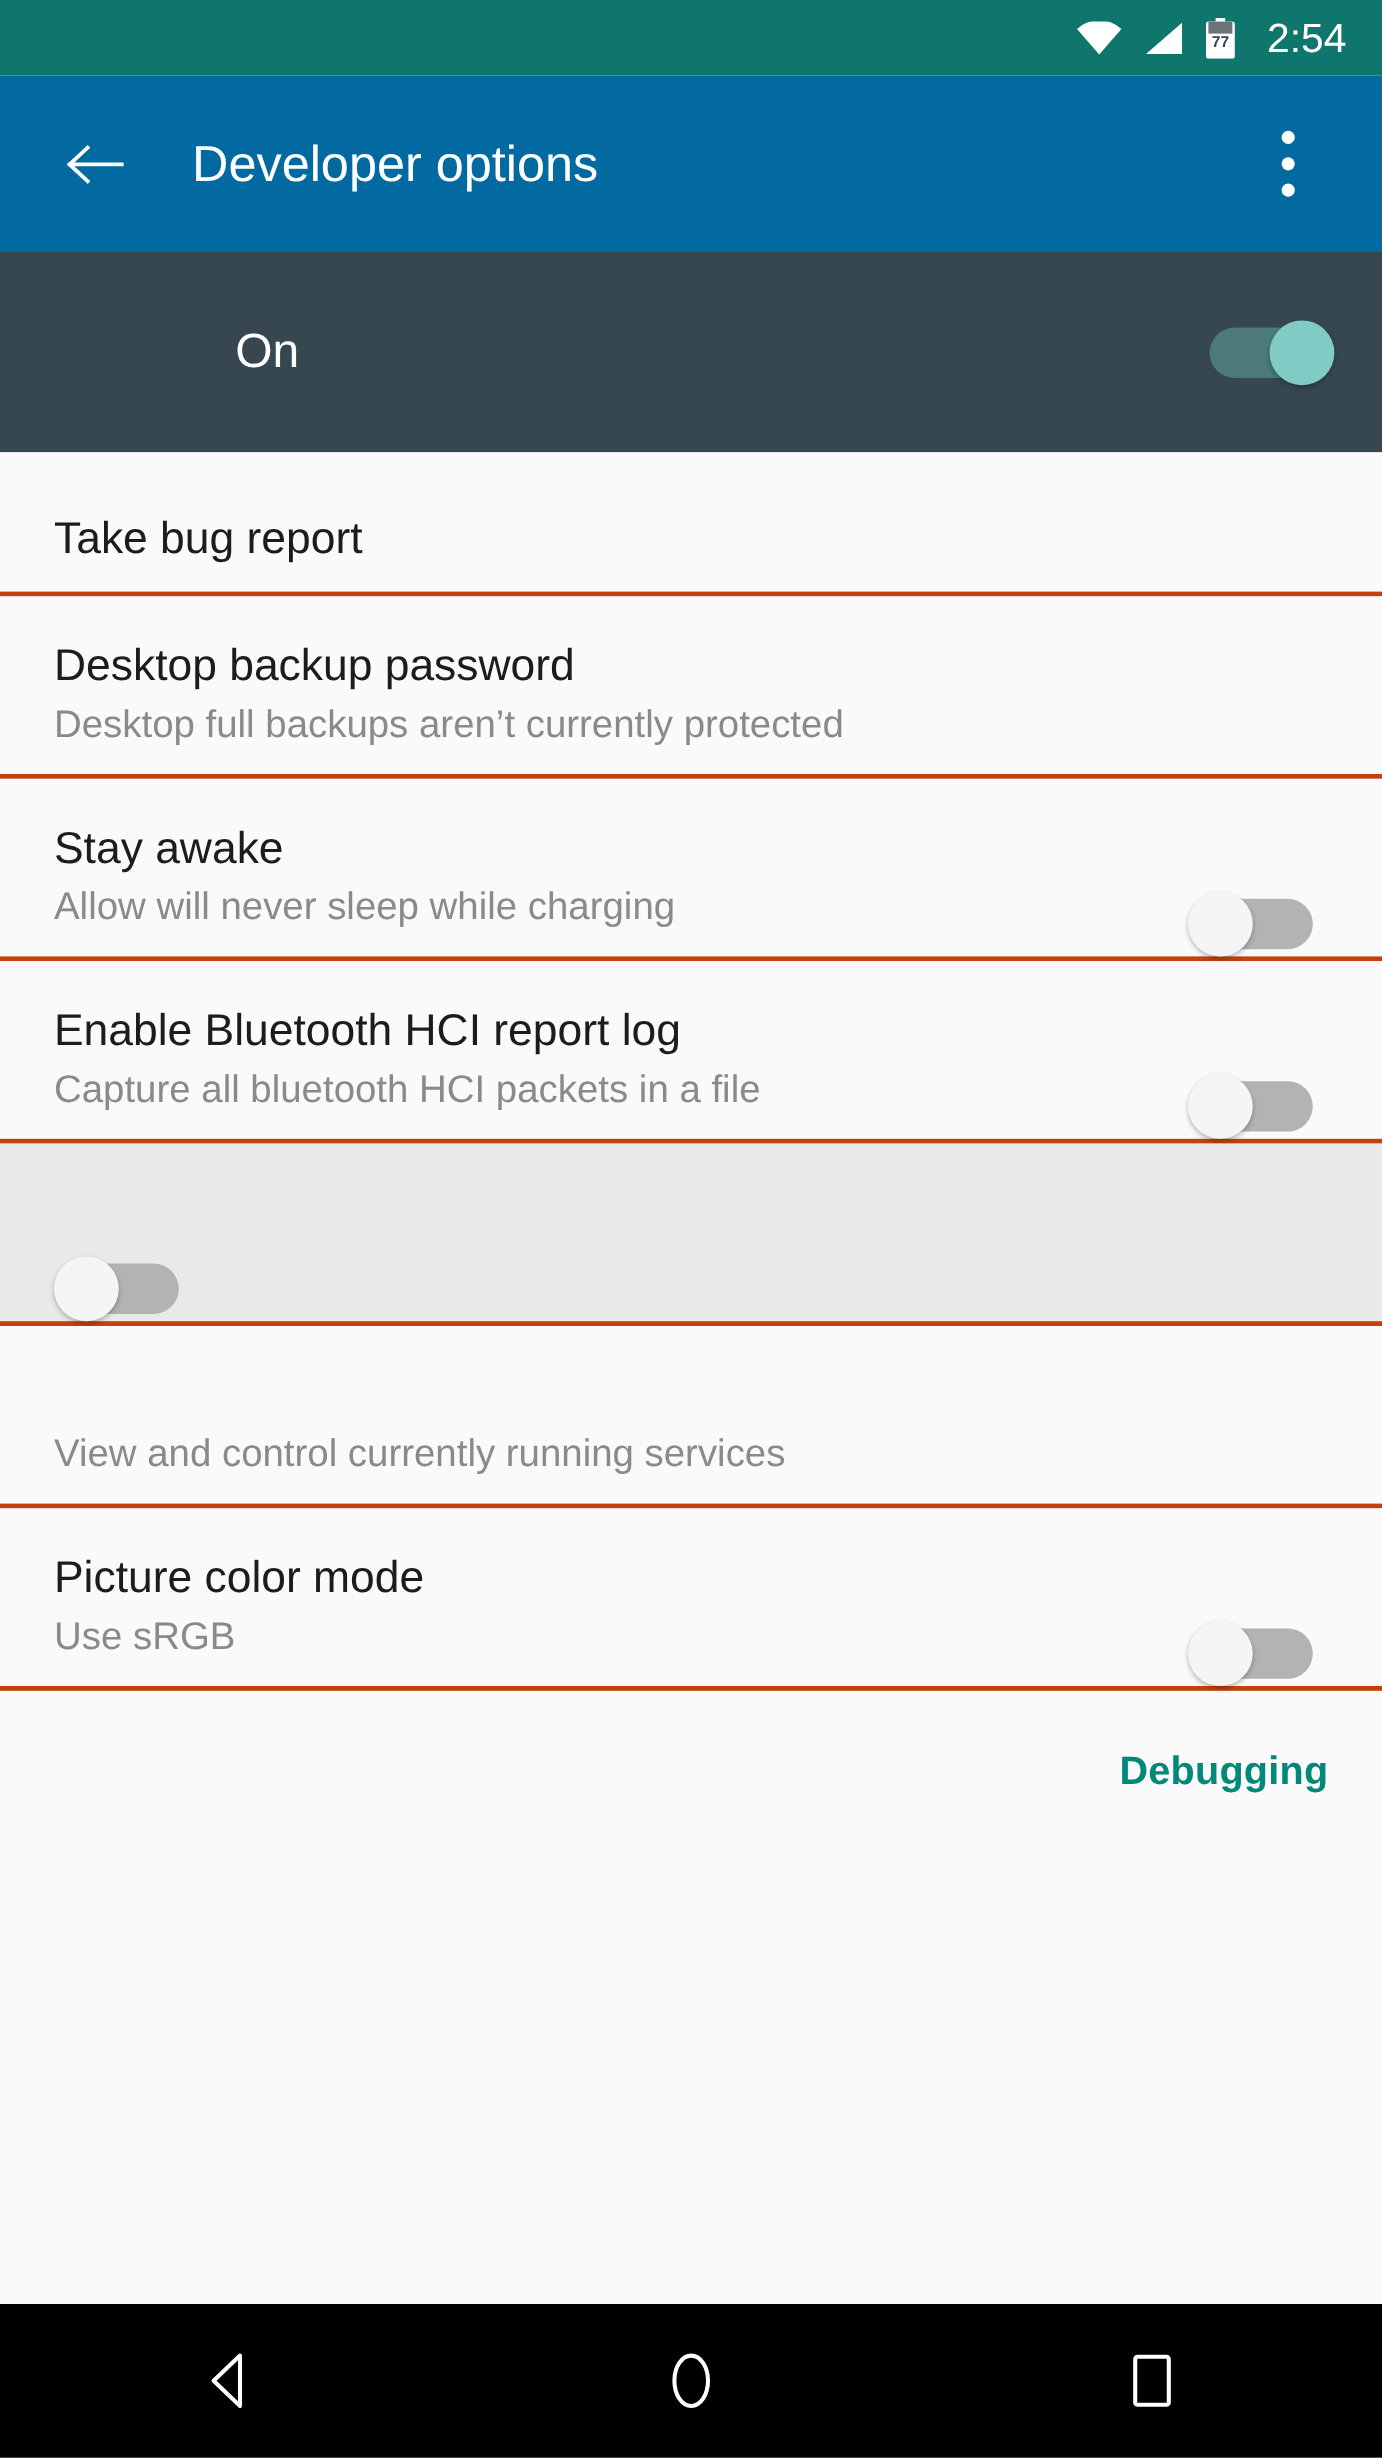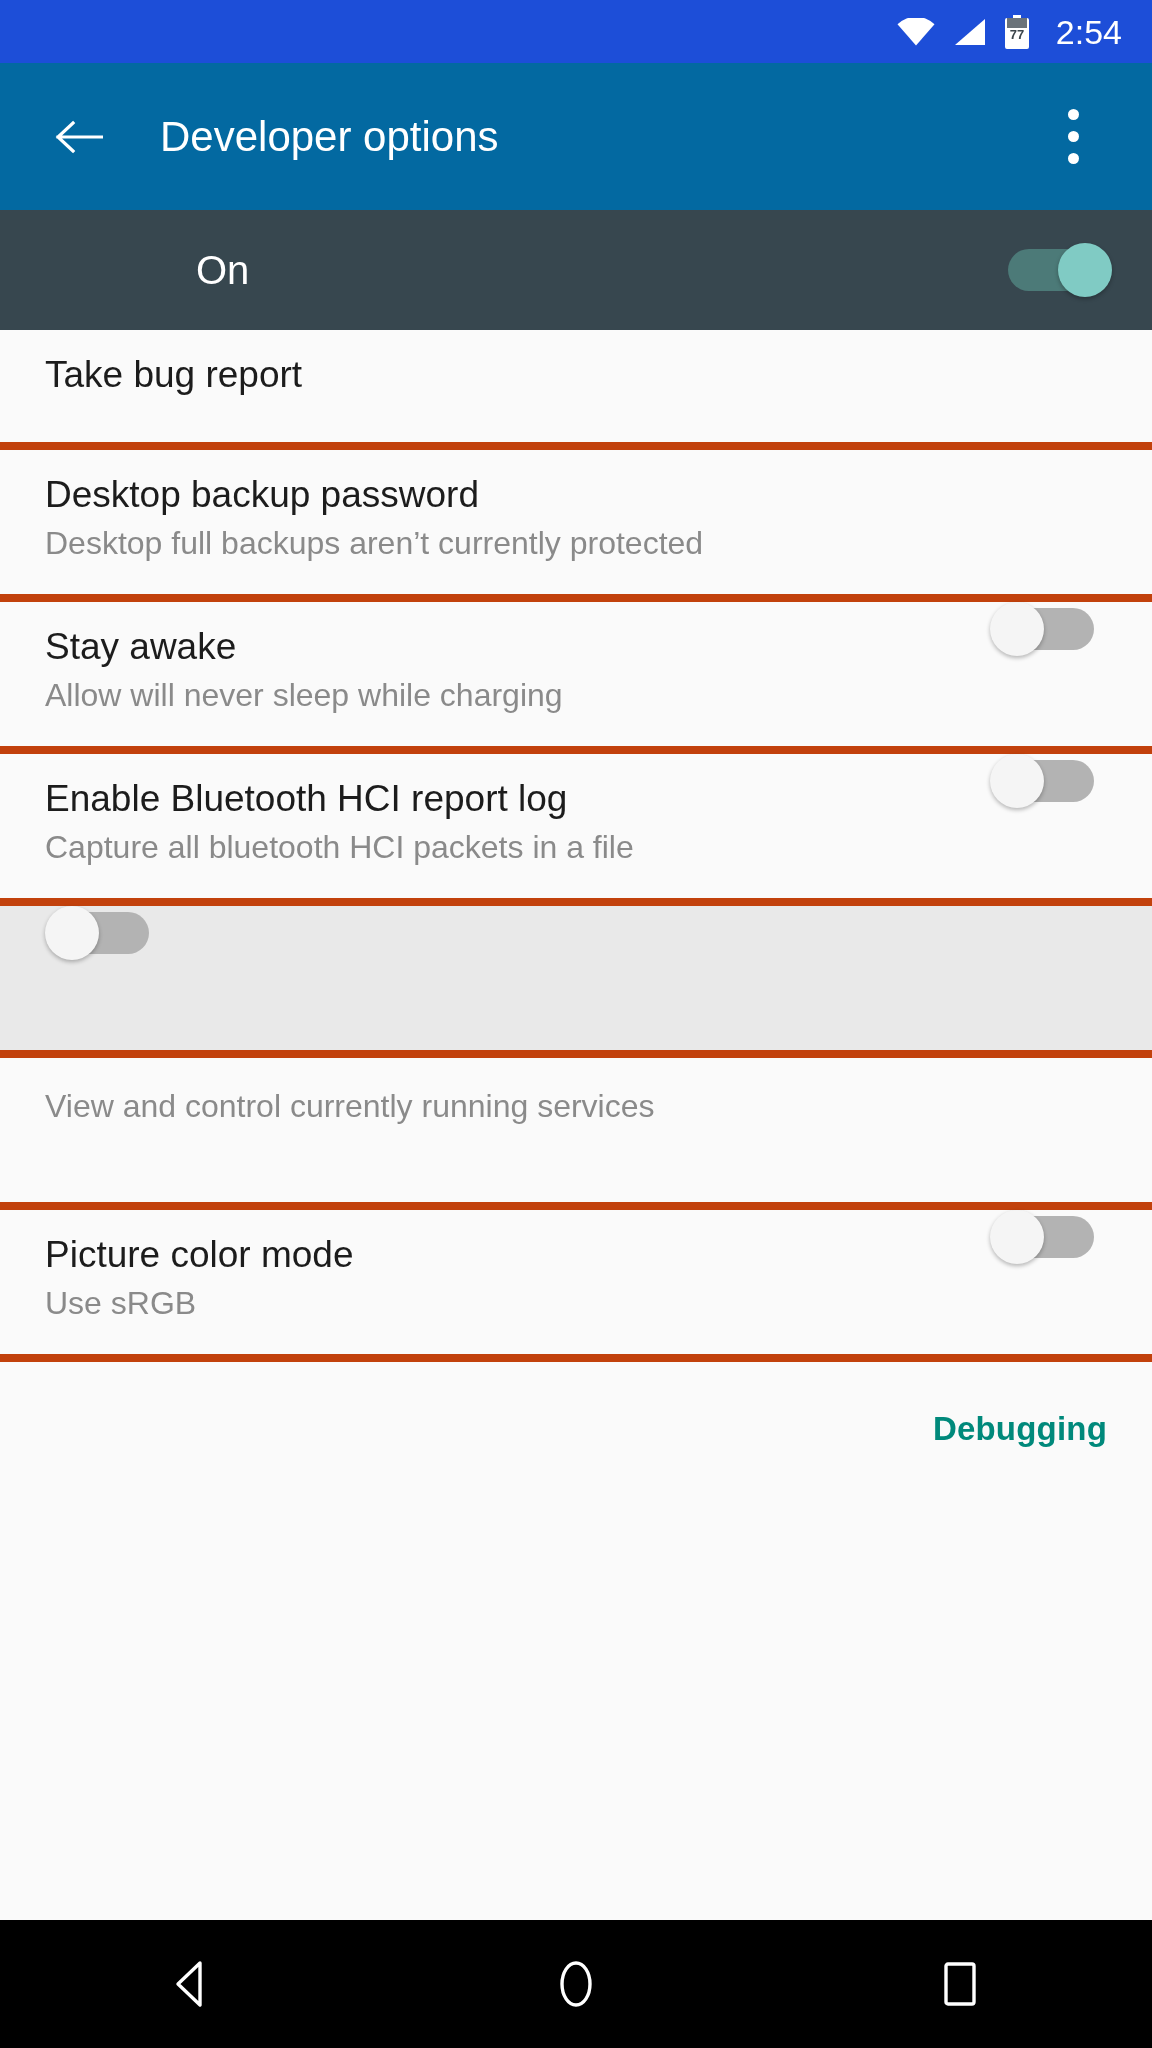--- a/index.html
+++ b/index.html
@@ -12,21 +12,21 @@
   .device {
     position:relative;
     width:1152px; height:2048px;
     background:#fafafa;
     display:flex; flex-direction:column;
   }
 
   
   .statusbar {
     height:63px;
-    background:#1d4ed8;
+    background:#0f766e;
     display:flex; align-items:center; justify-content:flex-end;
     padding-right:30px;
     flex:0 0 auto;
   }
   .status-icons { display:flex; align-items:center; gap:18px; }
   .wifi-icon { width:38px; height:28px; display:block; }
   .cell-icon { width:33px; height:28px; display:block; }
   .batt-icon { width:26px; height:34px; display:block; }
   .clock {
     color:#ffffff; font-size:34px; font-weight:400;
@@ -59,21 +59,21 @@
     width:74px; height:90px;
     display:flex; flex-direction:column; align-items:center; justify-content:center;
     gap:11px; flex:0 0 auto; margin-right:14px;
   }
   .overflow-btn i {
     display:block; width:11px; height:11px; border-radius:50%; background:#ffffff;
   }
 
   
   .master-row {
-    height:120px;
+    height:167px;
     background:#37474f;
     display:flex; align-items:center;
     padding:0 40px 0 196px;
     flex:0 0 auto;
   }
   .master-label {
     color:#ffffff; font-size:40px; font-weight:400; flex:1 1 auto;
   }
 
   
@@ -90,22 +90,22 @@
   .switch.on .track  { left:0;  background:#4c7a78; }
   .switch.on .thumb  { left:50px; background:#80cbc4; }
   .switch.off .track { right:0; background:#b3b3b3; }
   .switch.off .thumb { left:0;  background:#f5f5f5; }
 
   
   .list { flex:1 1 auto; background:#fafafa; overflow:hidden; }
   .row {
     position:relative;
     background:#fafafa;
-    border-bottom:8px solid #c2410c;
-    display:flex; align-items:flex-start;
+    border-bottom:4px solid #c2410c;
+    display:flex; align-items:flex-end;
     padding:0 40px 0 45px;
     min-height:120px;
   }
   .row.single { min-height:120px; }
   .row.dual   { min-height:152px; }
   .row.highlight { background:#e9e9e9; }
   .row-text { flex:1 1 auto; min-width:0; padding:22px 0; }
   .row-title {
     color:#1c1c1c; font-size:37px; font-weight:400; line-height:1.22;
   }

